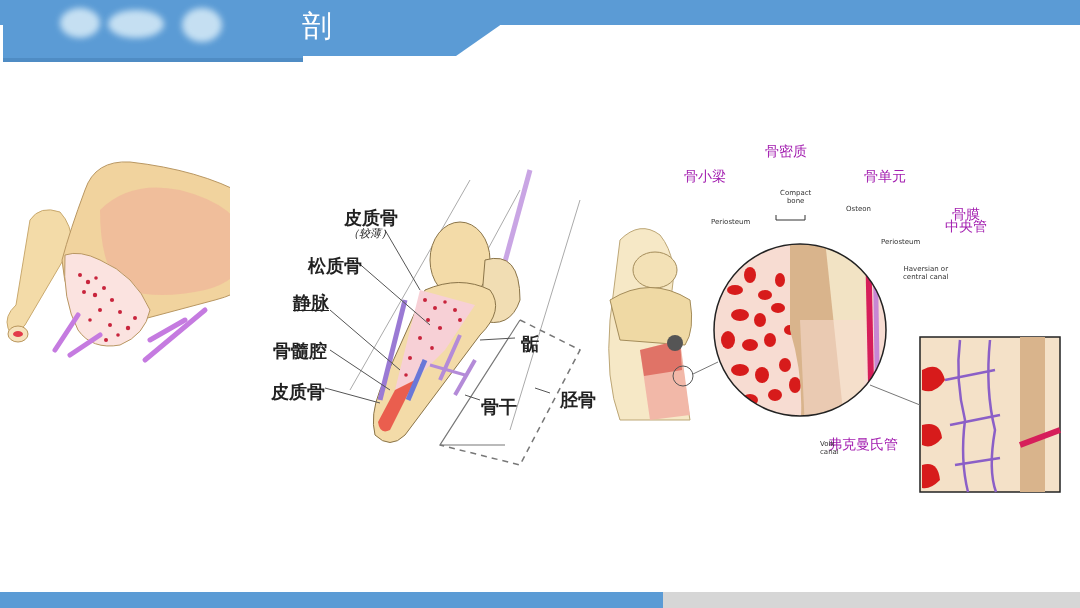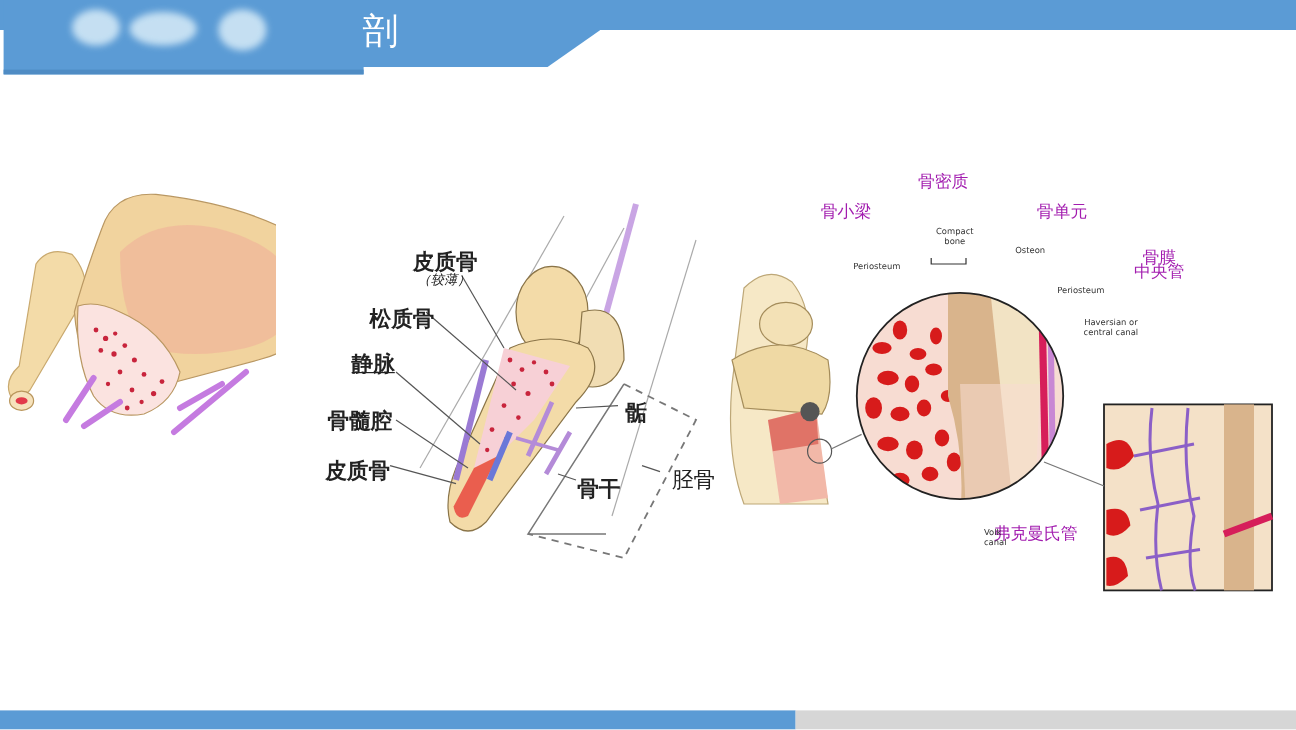--- a/index.html
+++ b/index.html
@@ -104,21 +104,21 @@
   </g>
 </svg>
 <div class="lbl" style="left:344px;top:206px;font-weight:bold;">皮质骨</div>
 <div class="lbl" style="left:348px;top:226px;font-size:11px;font-style:italic;">（较薄）</div>
 <div class="lbl" style="left:308px;top:254px;font-weight:bold;">松质骨</div>
 <div class="lbl" style="left:293px;top:291px;font-weight:bold;text-decoration:underline;">静脉</div>
 <div class="lbl" style="left:273px;top:339px;font-weight:bold;">骨髓腔</div>
 <div class="lbl" style="left:271px;top:380px;font-weight:bold;">皮质骨</div>
 <div class="lbl" style="left:521px;top:332px;font-weight:bold;">骺</div>
 <div class="lbl" style="left:481px;top:395px;font-weight:bold;">骨干</div>
-<div class="lbl" style="left:560px;top:388px;font-weight:normal;">胫骨</div>
+<div class="lbl" style="left:560px;top:388px;font-weight:bold;">胫骨</div>
 
 <svg class="figure" style="left:600px;top:180px;" width="480" height="320" viewBox="0 0 480 320">
   <path d="M20 60 Q40 40 60 55 Q80 80 70 120 L90 240 L20 240 Q5 200 10 140 Z" fill="#f6e8c6" stroke="#bda777"></path>
   <ellipse cx="55" cy="90" rx="22" ry="18" fill="#f3e1b6" stroke="#a48c5a"></ellipse>
   <path d="M10 120 Q50 95 90 120 Q95 150 85 165 L20 160 Z" fill="#efd9a4" stroke="#a48c5a"></path>
   <path d="M40 170 L80 160 L90 235 L50 240 Z" fill="#f2b8a8"></path>
   <path d="M40 170 L80 160 L82 190 L44 196 Z" fill="#d8564c" opacity=".7"></path>
   <circle cx="75" cy="163" r="8" fill="#555"></circle>
   <circle cx="83" cy="196" r="10" fill="none" stroke="#555"></circle>
   <path d="M93 194 L118 182" stroke="#777"></path>

